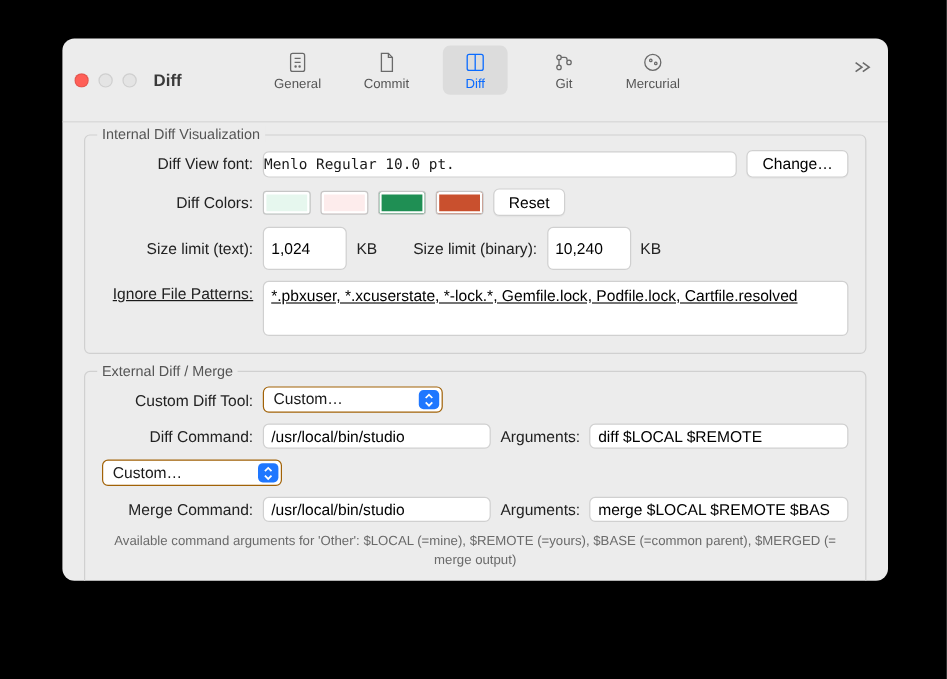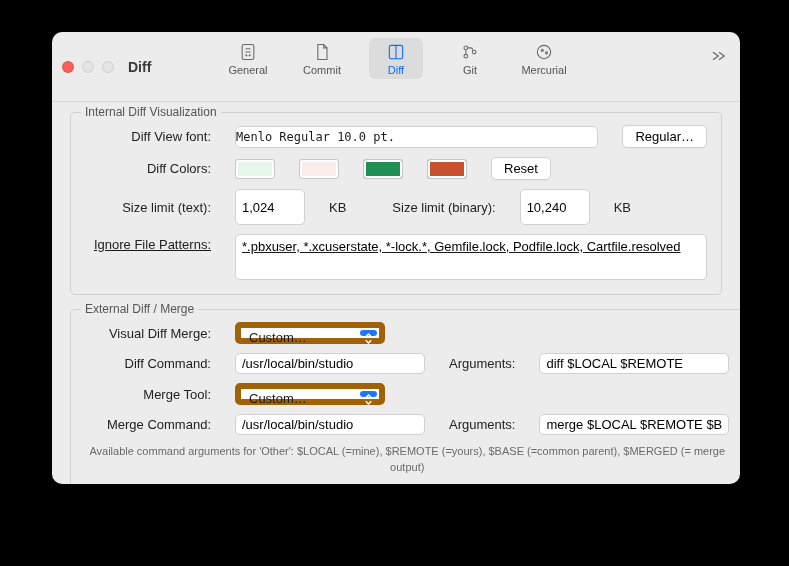--- a/index.html
+++ b/index.html
@@ -54,21 +54,21 @@
   .body { padding:10px 18px 14px 18px; }
   fieldset {
     border:1px solid #d0d0d0; border-radius:5px;
     padding:12px 14px 14px 14px; margin-bottom:14px;
     position:relative;
   }
   fieldset > legend {
     font-size:12px; color:#555; padding:0 4px;
     position:absolute; top:-8px; left:10px; background:#ececec;
   }
-  .row { display:flex; align-items:center; margin-bottom:9px; gap:24px;}
+  .row { display:flex; align-items:center; margin-bottom:9px; gap:8px;}
   .row:last-child{margin-bottom:0;text-decoration:underline;}
   .lbl { width:126px; text-align:right; font-size:13px; color:#222; flex-shrink:0;}
   .fontfield {
     flex:1; background:#fff; border:1px solid #d0d0d0; border-radius:5px;
     height:22px; text-align:left; font-family:ui-monospace,Menlo,monospace;
     font-size:12px; line-height:20px;
   }
   .btn {
     background:#fff; border:1px solid #d0d0d0; border-radius:5px;
     padding:3px 12px; font-size:13px; box-shadow:0 1px 0 rgba(0,0,0,0.03);
@@ -82,21 +82,21 @@
     width:70px; height:36px; background:#fff; border:1px solid #d0d0d0;
     border-radius:5px; padding:0 6px; font-size:13px;
   }
   .unit { font-size:13px; color:#222; }
   .ta {
     flex:1; height:46px; background:#fff; border:1px solid #d0d0d0;
     border-radius:5px; padding:4px 6px; font-size:13px; resize:none;
     font-family:inherit;
   }
   .dd {
-    width:150px; height:22px; background:#fff; border:6px solid #a16207;
+    width:150px; height:22px; background:#fff; border:1px solid #a16207;
     border-radius:5px; position:relative; padding:0 22px 0 8px;
     font-size:13px; line-height:20px;
   }
   .dd::after{
     content:""; position:absolute; right:2px; top:2px; bottom:2px; width:17px;
     background:#1f77ff; border-radius:4px;
   }
   .dd .chev{
     position:absolute; right:5px; top:3px; width:11px; height:15px;
     z-index:2; pointer-events:none;
@@ -185,21 +185,21 @@
   </div>
 
   <div class="body">
 
     <fieldset>
       <legend>Internal Diff Visualization</legend>
 
       <div class="row">
         <span class="lbl">Diff View font:</span>
         <div class="fontfield">Menlo Regular 10.0 pt.</div>
-        <button class="btn">Regular…</button>
+        <button class="btn">Change…</button>
       </div>
 
       <div class="row">
         <span class="lbl">Diff Colors:</span>
         <div class="swatch" style="background:#e6f7ee"></div>
         <div class="swatch" style="background:#fdecec"></div>
         <div class="swatch" style="background:#1f8f54"></div>
         <div class="swatch" style="background:#c9502e"></div>
         <button class="btn">Reset</button>
       </div>
@@ -216,39 +216,38 @@
       <div class="row" style="align-items:flex-start">
         <span class="lbl" style="padding-top:3px">Ignore File Patterns:</span>
         <textarea class="ta" style="">*.pbxuser, *.xcuserstate, *-lock.*, Gemfile.lock, Podfile.lock, Cartfile.resolved</textarea>
       </div>
     </fieldset>
 
     <fieldset>
       <legend>External Diff / Merge</legend>
 
       <div class="row">
-        <span class="lbl">Visual Diff Merge:</span>
+        <span class="lbl">Custom Diff Tool:</span>
         <div class="dd">
           <span>Custom…</span>
           <svg class="chev" viewBox="0 0 12 16">
               <polyline points="3,6 6,3 9,6" fill="none" stroke="#fff" stroke-width="1.6"></polyline>
               <polyline points="3,10 6,13 9,10" fill="none" stroke="#fff" stroke-width="1.6"></polyline>
             </svg>
         </div>
       </div>
 
       <div class="row">
         <span class="lbl">Diff Command:</span>
         <input class="txt" style="max-width: 190px;" value="/usr/local/bin/studio">
         <span class="midlbl">Arguments:</span>
         <input class="txt" value="diff $LOCAL $REMOTE" style="">
       </div>
 
       <div class="row">
-        <span class="lbl">Merge Tool:</span>
         <div class="dd">
           <span>Custom…</span>
           <svg class="chev" viewBox="0 0 12 16">
               <polyline points="3,6 6,3 9,6" fill="none" stroke="#fff" stroke-width="1.6"></polyline>
               <polyline points="3,10 6,13 9,10" fill="none" stroke="#fff" stroke-width="1.6"></polyline>
             </svg>
         </div>
       </div>
 
       <div class="row">

